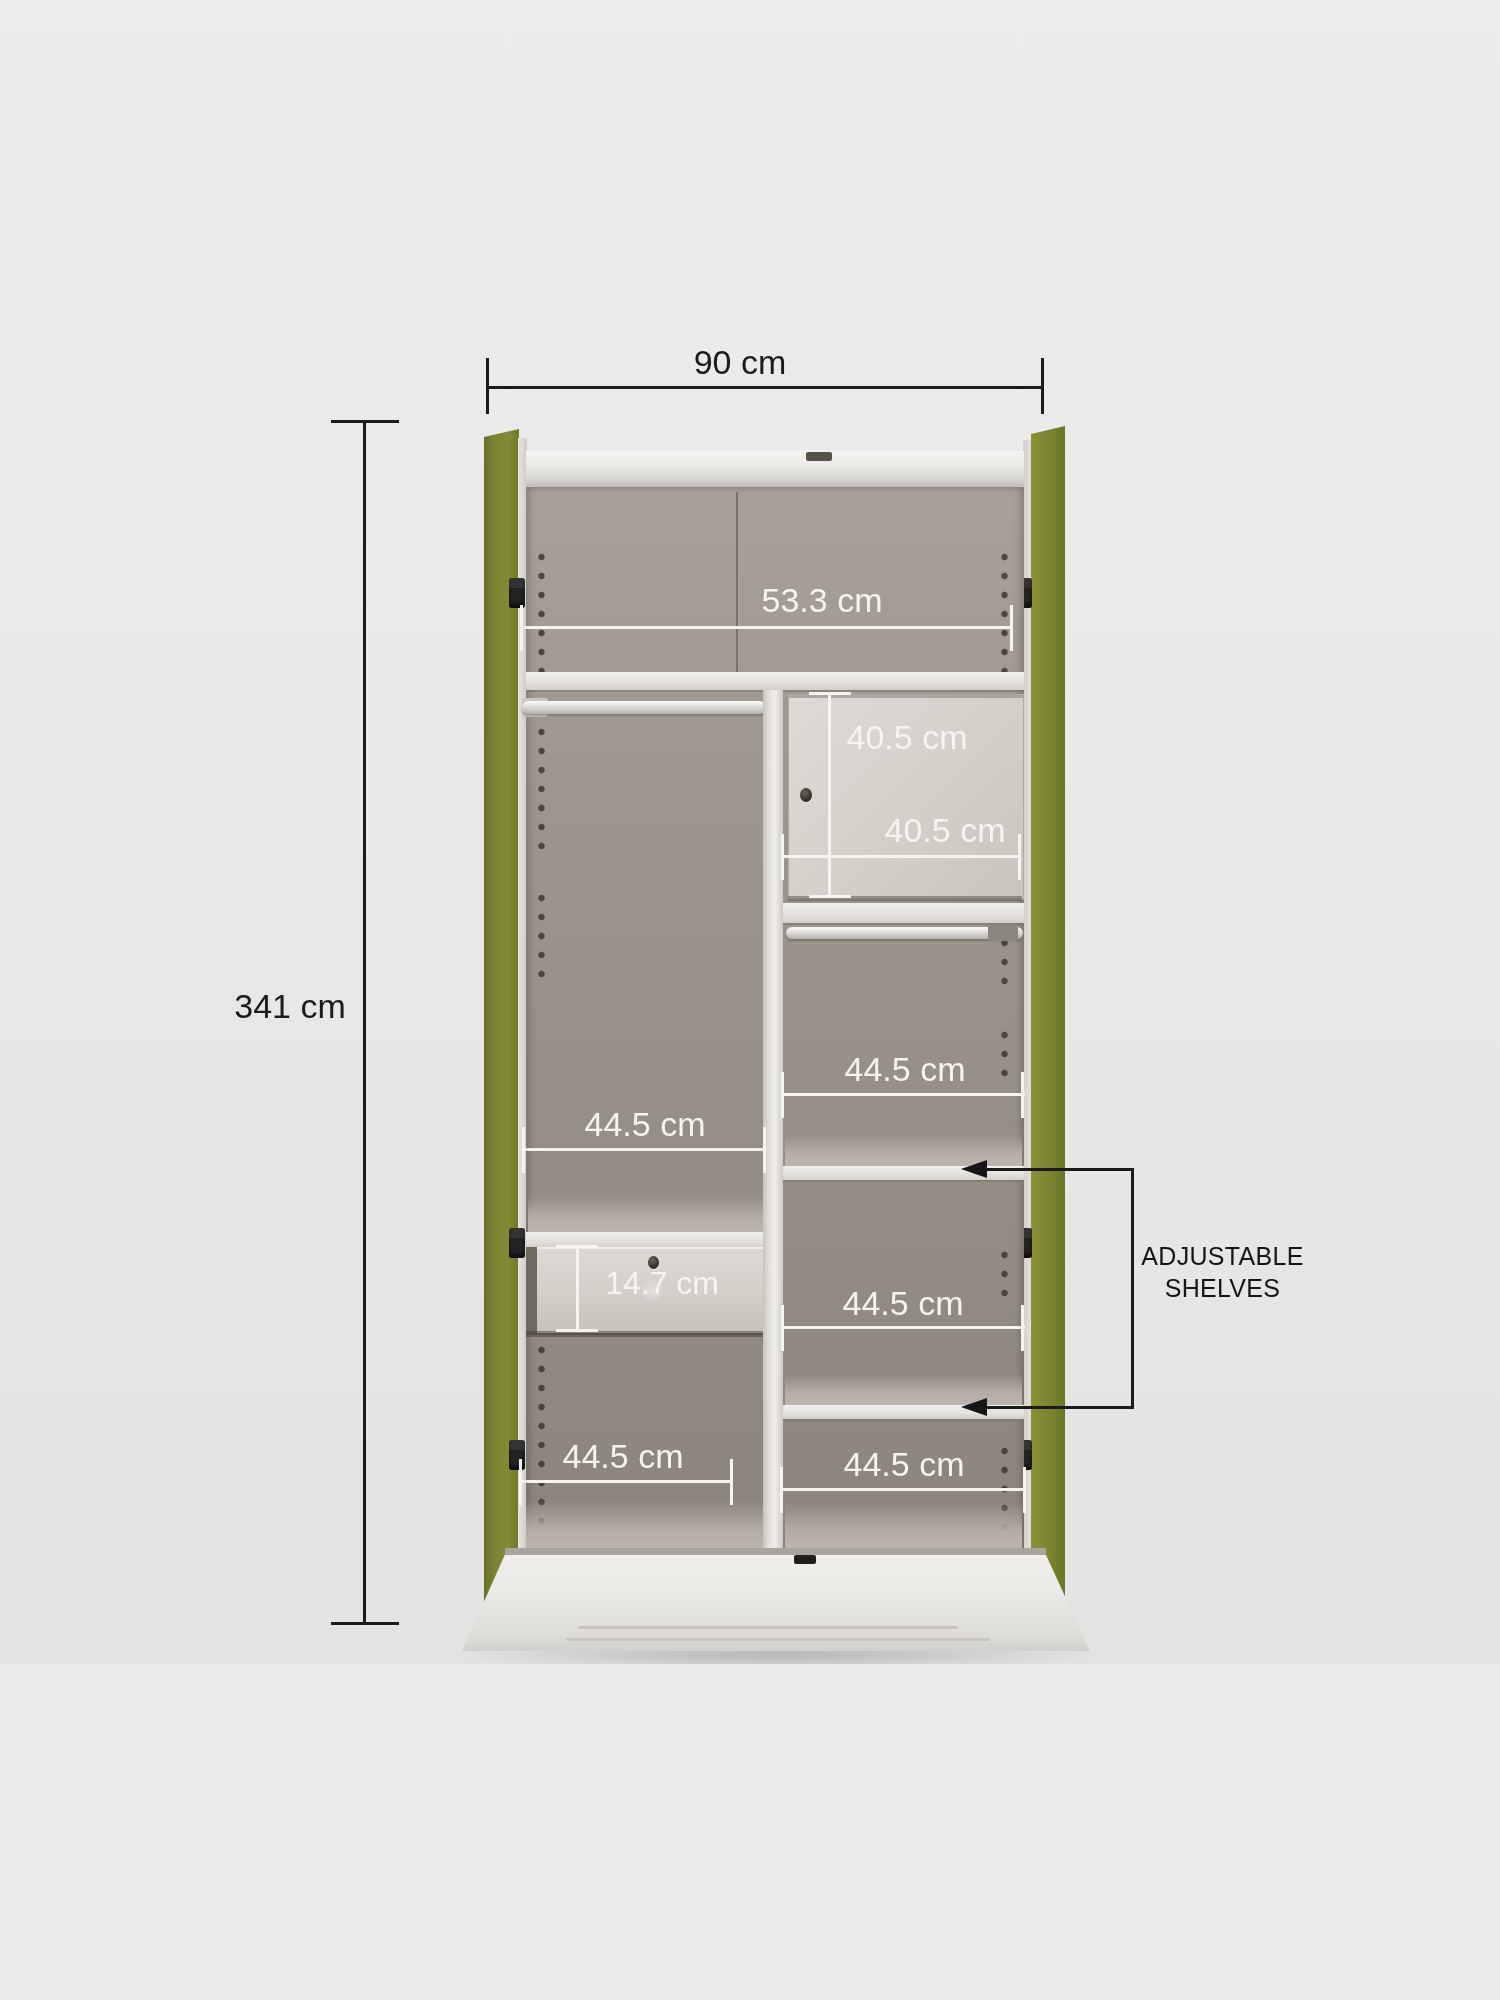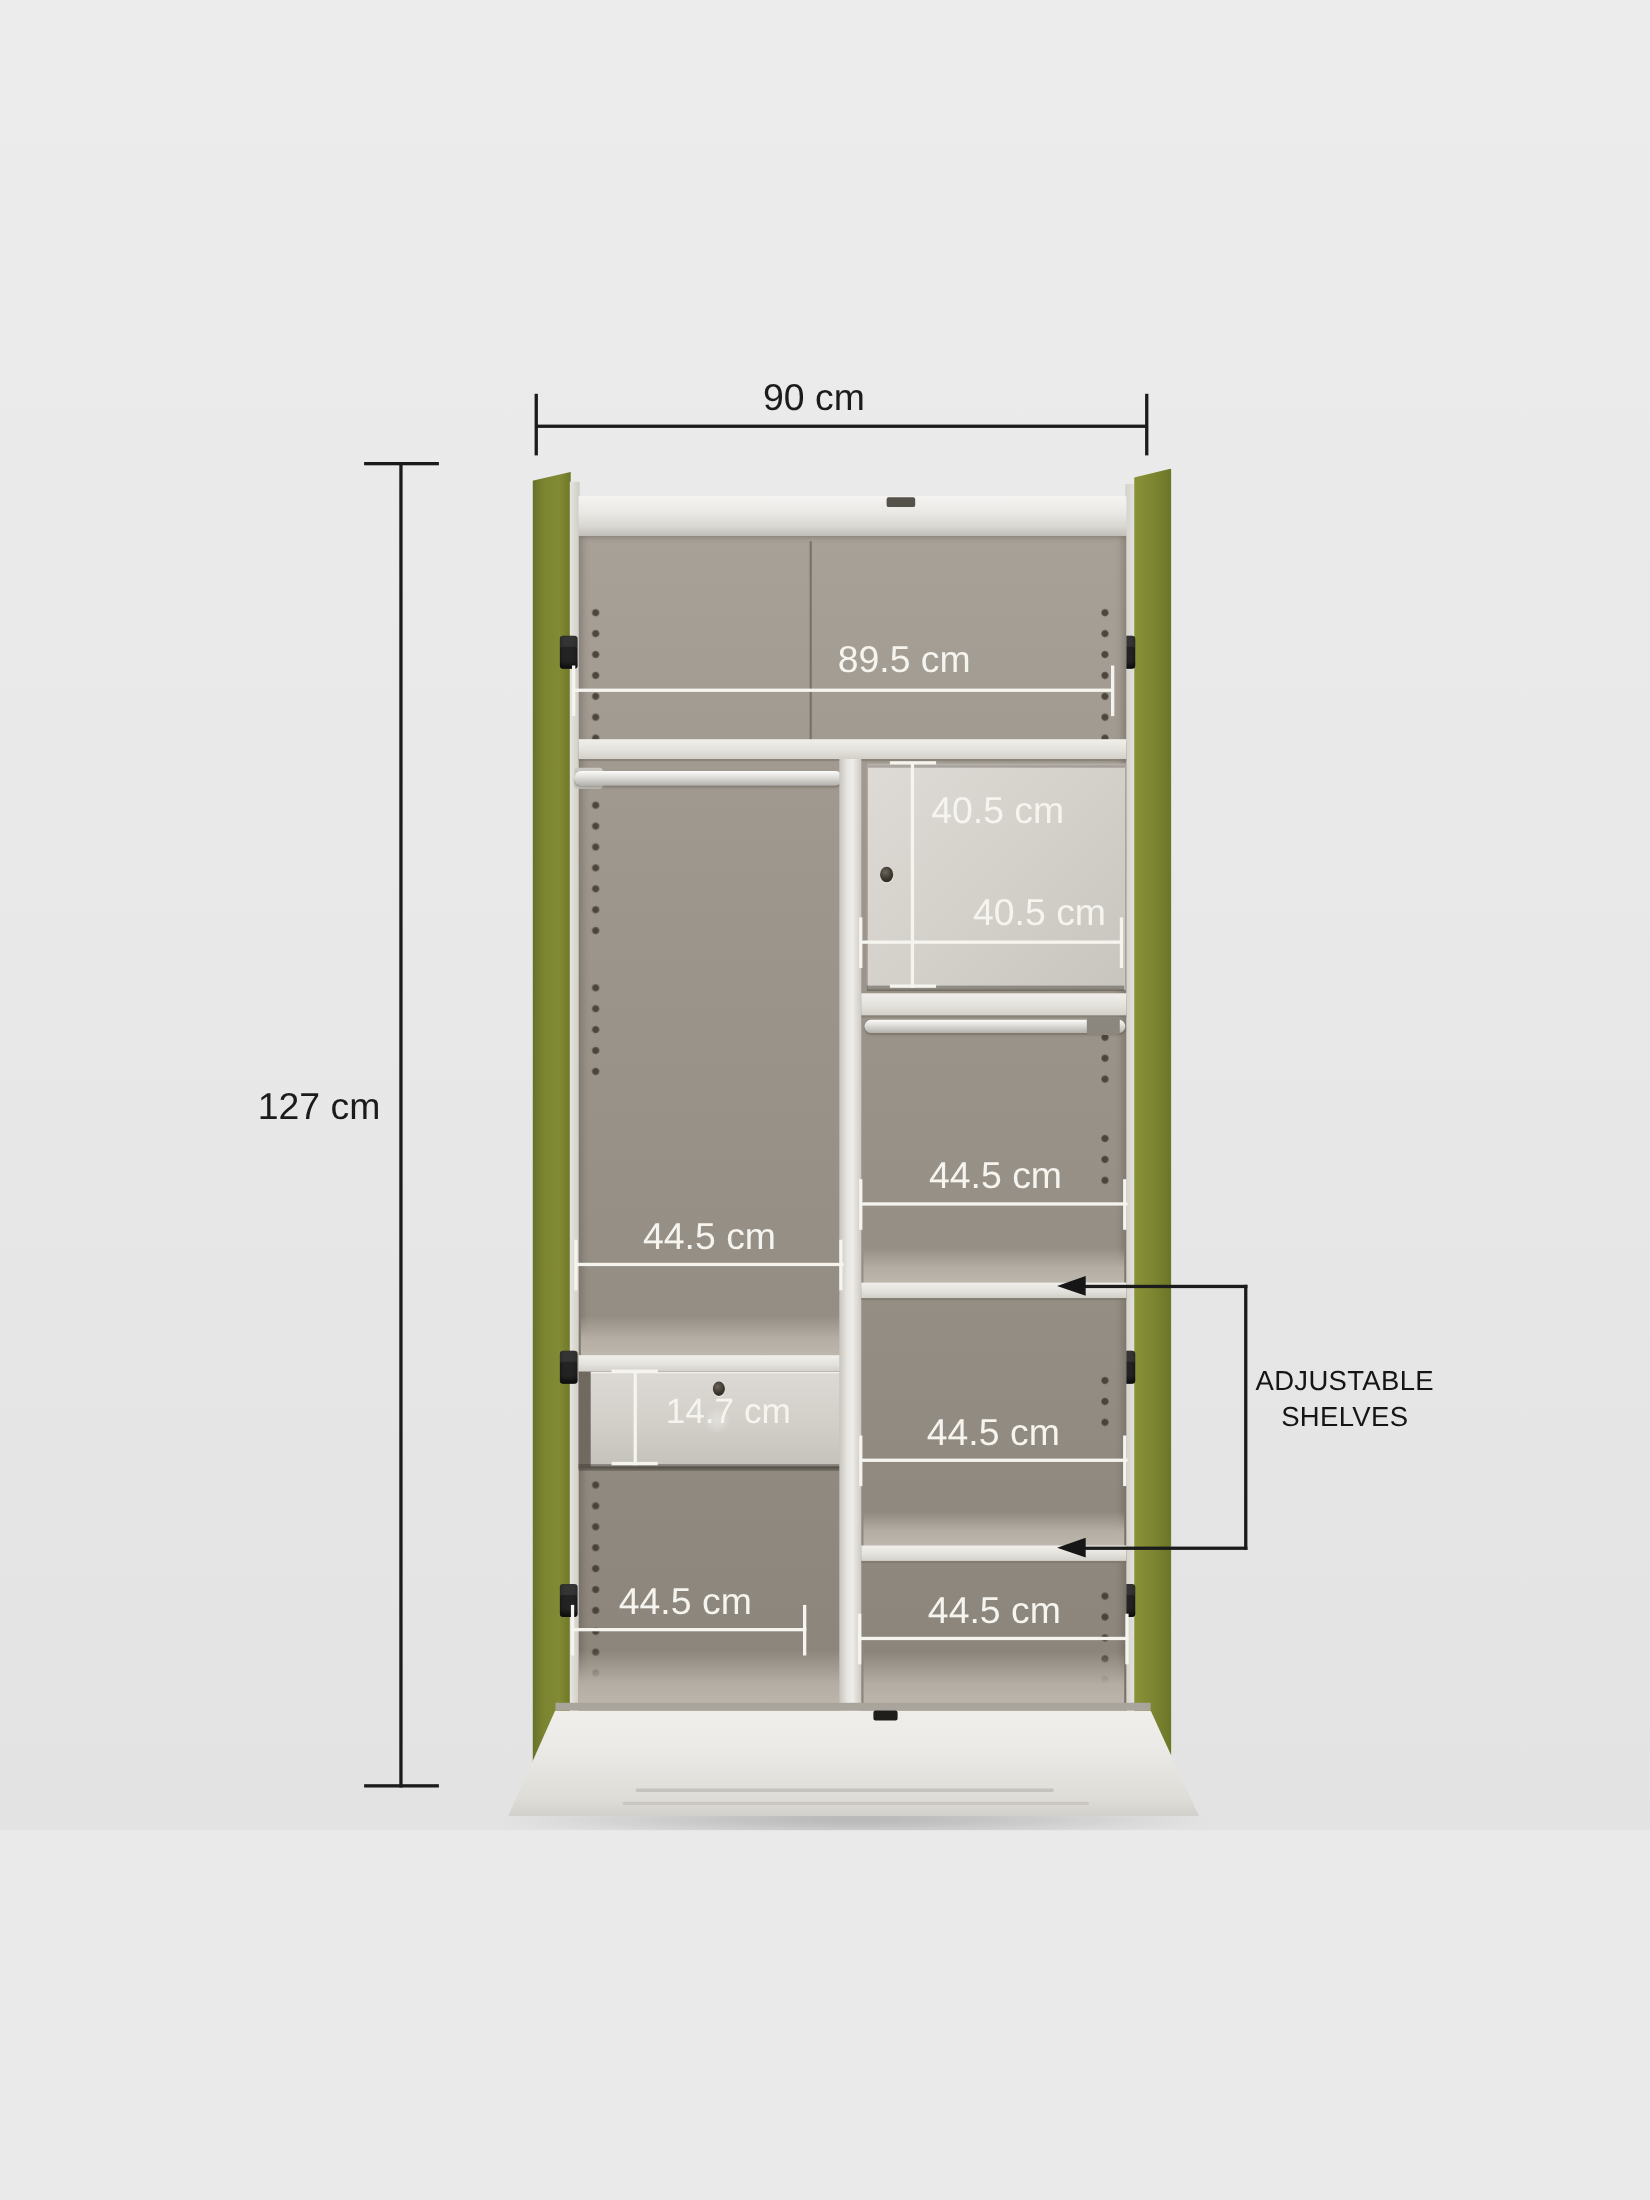--- a/index.html
+++ b/index.html
@@ -43,21 +43,21 @@
     <div class="bline" style="left:488px;top:386px;width:555px;height:3px;"></div>
     <div class="bline" style="left:486px;top:358px;width:3px;height:56px;"></div>
     <div class="bline" style="left:1041px;top:358px;width:3px;height:56px;"></div>
     <div class="btxt" style="left:640px;top:342px;width:200px;">90 cm</div>
   </div>
 
   <div>
     <div class="bline" style="left:363px;top:421px;width:3px;height:1204px;"></div>
     <div class="bline" style="left:331px;top:420px;width:68px;height:3px;"></div>
     <div class="bline" style="left:331px;top:1622px;width:68px;height:3px;"></div>
-    <div class="btxt" style="left:190px;top:986px;width:200px;">127 cm</div>
+    <div class="btxt" style="left:190px;top:986px;width:200px;">341 cm</div>
   </div>
 
   <div>
 
     <div class="abs" style="left:445px;top:1642px;width:665px;height:30px;border-radius:50%;
       background:radial-gradient(ellipse at 50% 40%, rgba(0,0,0,.22) 0%, rgba(0,0,0,0) 70%);filter:blur(4px);"></div>
 
     <div>
       <div class="abs" style="left:484px;top:429px;width:35px;height:1199px;
         background:linear-gradient(90deg,#67702a 0%,#7b8430 30%,#828a35 70%,#6e7726 100%);
@@ -147,21 +147,21 @@
       <div class="abs" style="left:794px;top:1555px;width:22px;height:9px;background:#1f1e1b;border-radius:2px;"></div>
       <div class="abs" style="left:578px;top:1626px;width:380px;height:3px;background:#c6c3be;border-radius:2px;"></div>
       <div class="abs" style="left:566px;top:1638px;width:424px;height:3px;background:#c9c6c1;border-radius:2px;"></div>
     </div>
   </div>
 
   <div>
     <div class="wline" style="left:522px;top:626px;width:490px;height:3px;"></div>
     <div class="wtick-v" style="left:520px;top:605px;"></div>
     <div class="wtick-v" style="left:1010px;top:605px;"></div>
-    <div class="wtxt" style="left:722px;top:580px;width:200px;">89.5 cm</div>
+    <div class="wtxt" style="left:722px;top:580px;width:200px;">53.3 cm</div>
   </div>
 
   <div>
     <div class="wline" style="left:828px;top:694px;width:3px;height:204px;"></div>
     <div class="wtick-h" style="left:809px;top:692px;"></div>
     <div class="wtick-h" style="left:809px;top:895px;"></div>
     <div class="wtxt" style="left:832px;top:717px;width:150px;">40.5 cm</div>
   </div>
 
   <div>

